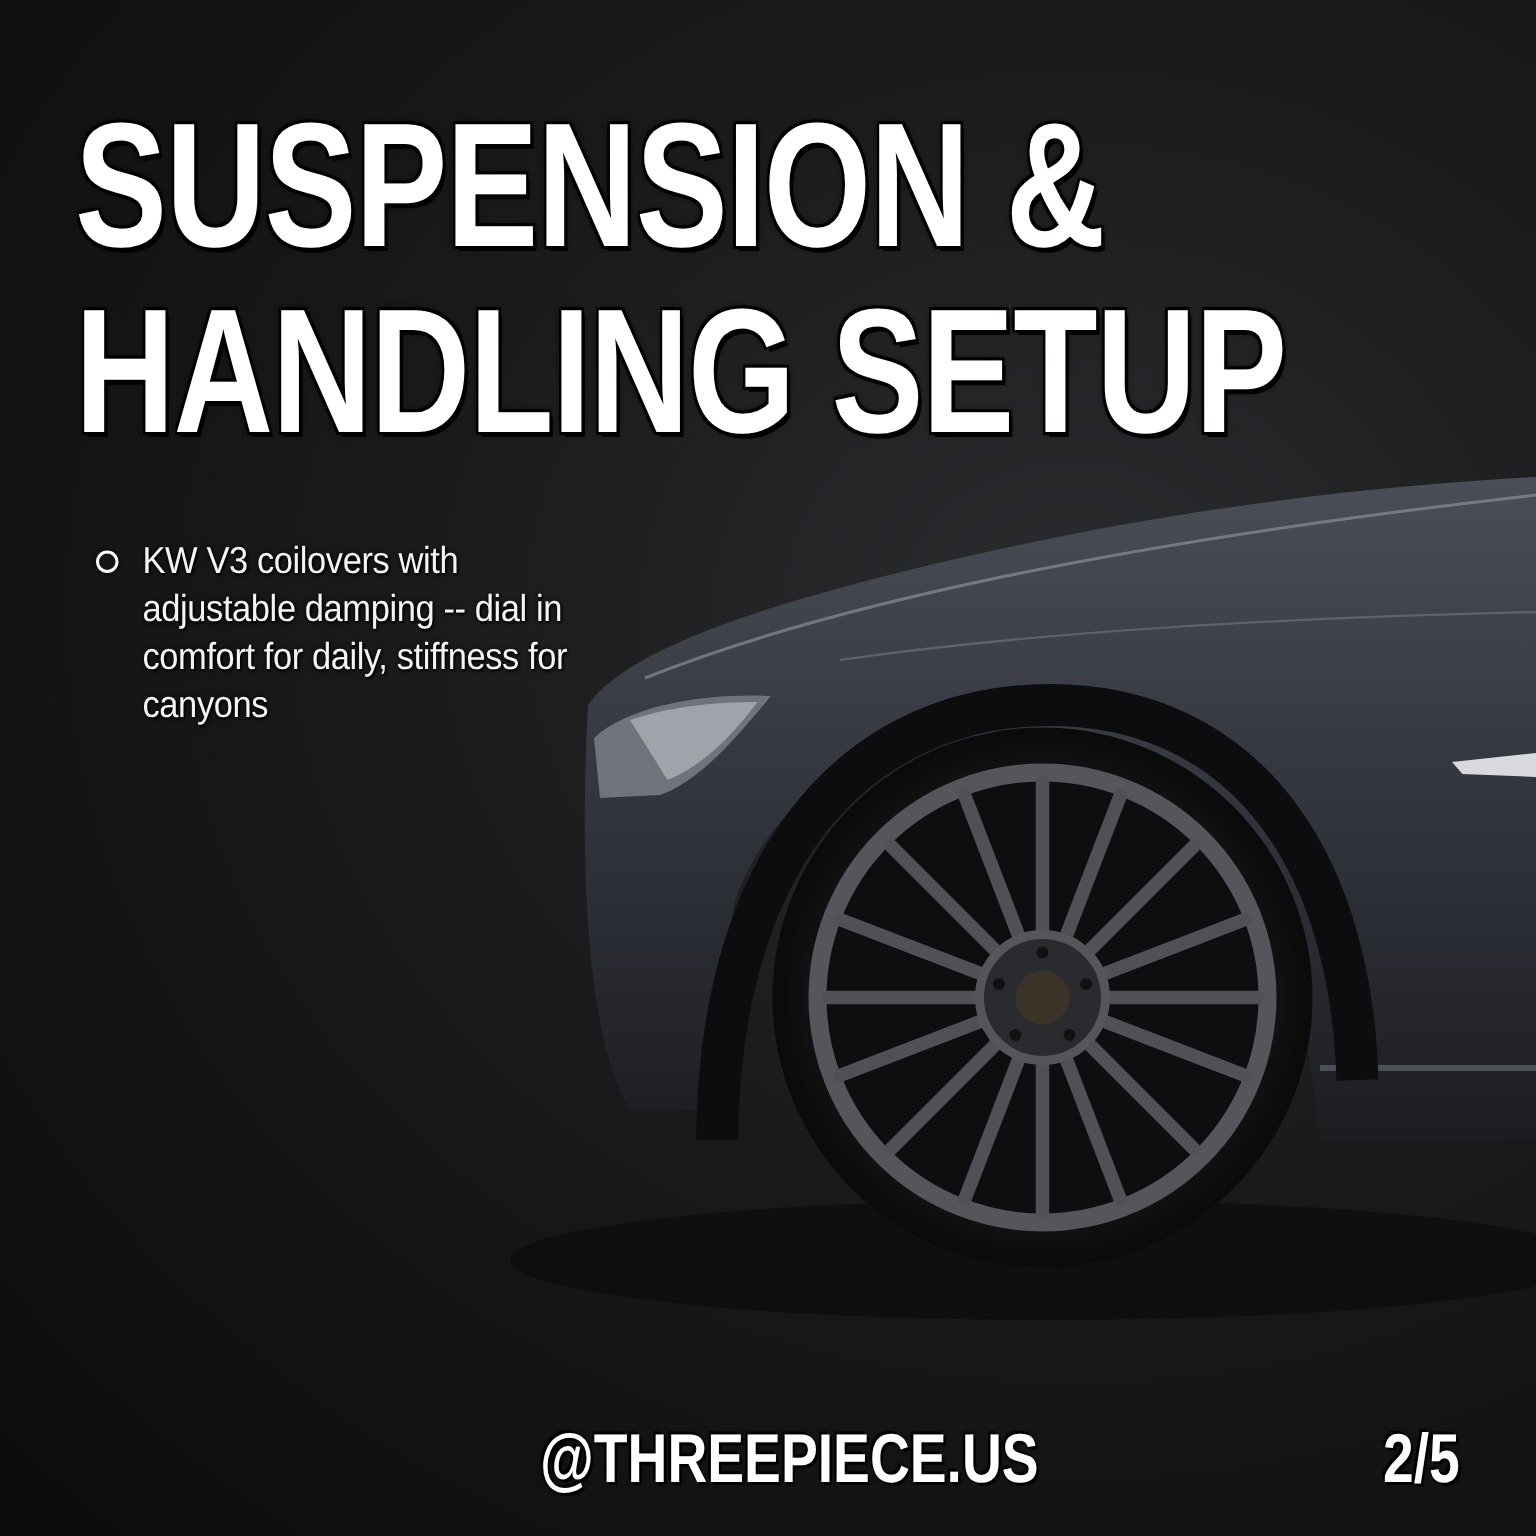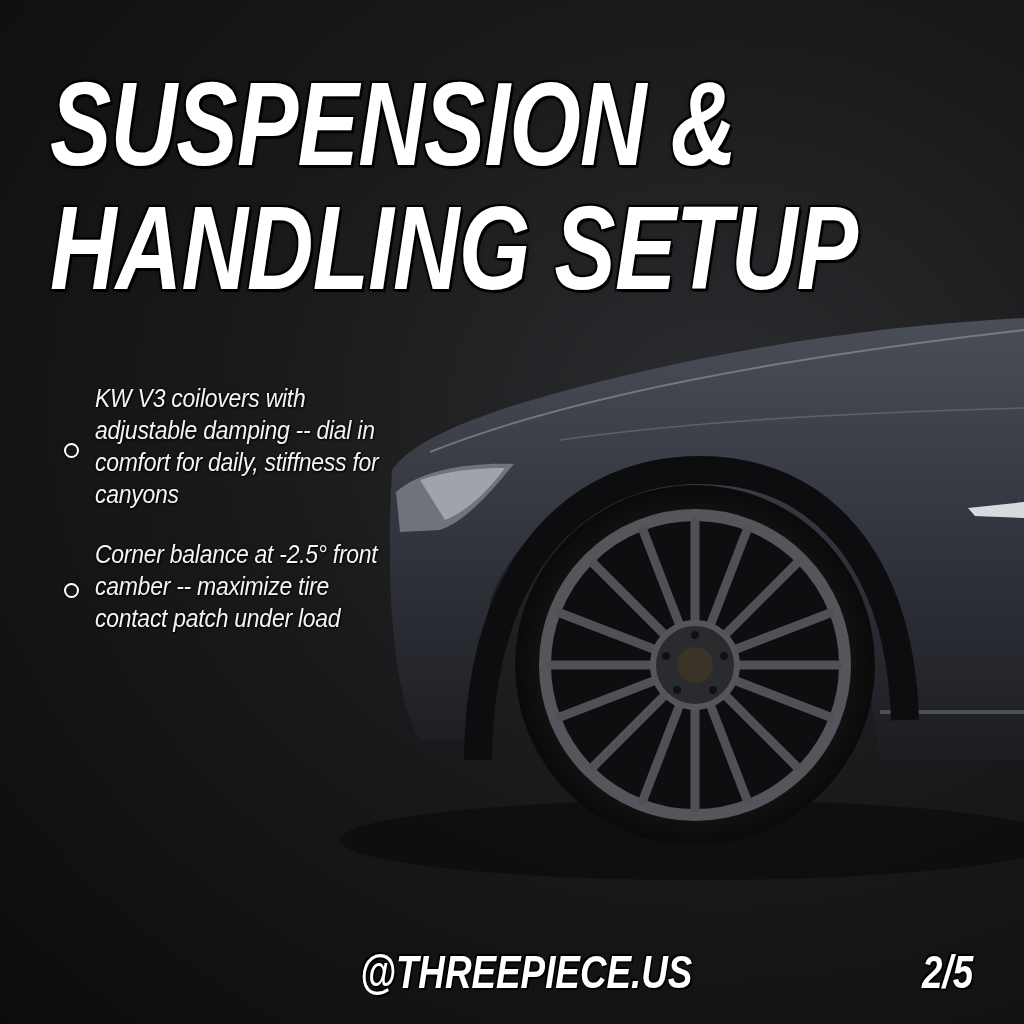--- a/index.html
+++ b/index.html
@@ -1,33 +1,33 @@
 <!DOCTYPE html>
 <html><head>
 <meta charset="utf-8">
 <style>
   html, body { margin: 0; padding: 0; }
   body {
     width: 1024px; height: 1024px; overflow: hidden; position: relative;
     background: radial-gradient(ellipse at 70% 40%, #2b2c2f 0%, #1a1a1c 45%, #0c0c0d 100%);
     font-family: "Liberation Sans", sans-serif;
   }
-  .stage { position: absolute; inset: 0; font-style: italic; }
+  .stage { position: absolute; inset: 0; }
   .car { position: absolute; left: 0; top: 0; width: 1024px; height: 1024px; }
   .headline {
     position: absolute; left: 50px; top: 62px; margin: 0;
     color: #ffffff; font-family: "Liberation Sans", sans-serif; font-weight: 700;
     font-size: 118px; line-height: 124px; letter-spacing: -1px;
     transform: scaleX(0.78); transform-origin: left top;
     text-shadow: 0 0 6px #000, 3px 3px 0 #000, -2px -2px 0 #000, 2px -2px 0 #000, -2px 2px 0 #000;
     white-space: nowrap;
   }
   .headline span { display: block; }
   .bullets { position: absolute; left: 64px; top: 358px; width: 360px; margin: 0; padding: 0; list-style: none; }
-  .bullet { display: flex; align-items: center; margin-bottom: 28px; margin-top: 24px; }
+  .bullet { display: flex; align-items: flex-start; margin-bottom: 28px; }
   .bullet-icon {
     flex: 0 0 auto; width: 11px; height: 11px; border: 2px solid #fff; border-radius: 50%;
     margin-top: 9px; margin-right: 16px; box-shadow: 0 0 3px #000;
   }
   .bullet-text {
     color: #f4f4f4; font-family: "Liberation Sans", sans-serif; font-size: 25px; line-height: 32px;
     letter-spacing: -0.3px; text-shadow: 1px 1px 2px #000, 0 0 3px #000;
     transform: scaleX(0.92); transform-origin: left top; width: 330px;
   }
   .footer-handle, .footer-page {
@@ -112,21 +112,17 @@
   <h1 class="headline">
     <span>SUSPENSION &amp;</span>
     <span>HANDLING SETUP</span>
   </h1>
 
   <ul class="bullets">
     <li class="bullet">
       <span class="bullet-icon"></span>
       <span class="bullet-text">KW V3 coilovers with adjustable damping -- dial in comfort for daily, stiffness for canyons</span>
     </li>
-    <li class="bullet">
-      <span class="bullet-icon"></span>
-      <span class="bullet-text">Corner balance at -2.5° front camber -- maximize tire contact patch under load</span>
-    </li>
   </ul>
 
   <div class="footer-handle">@THREEPIECE.US</div>
   <div class="footer-page">2/5</div>
 </div>
 
 </body></html>

